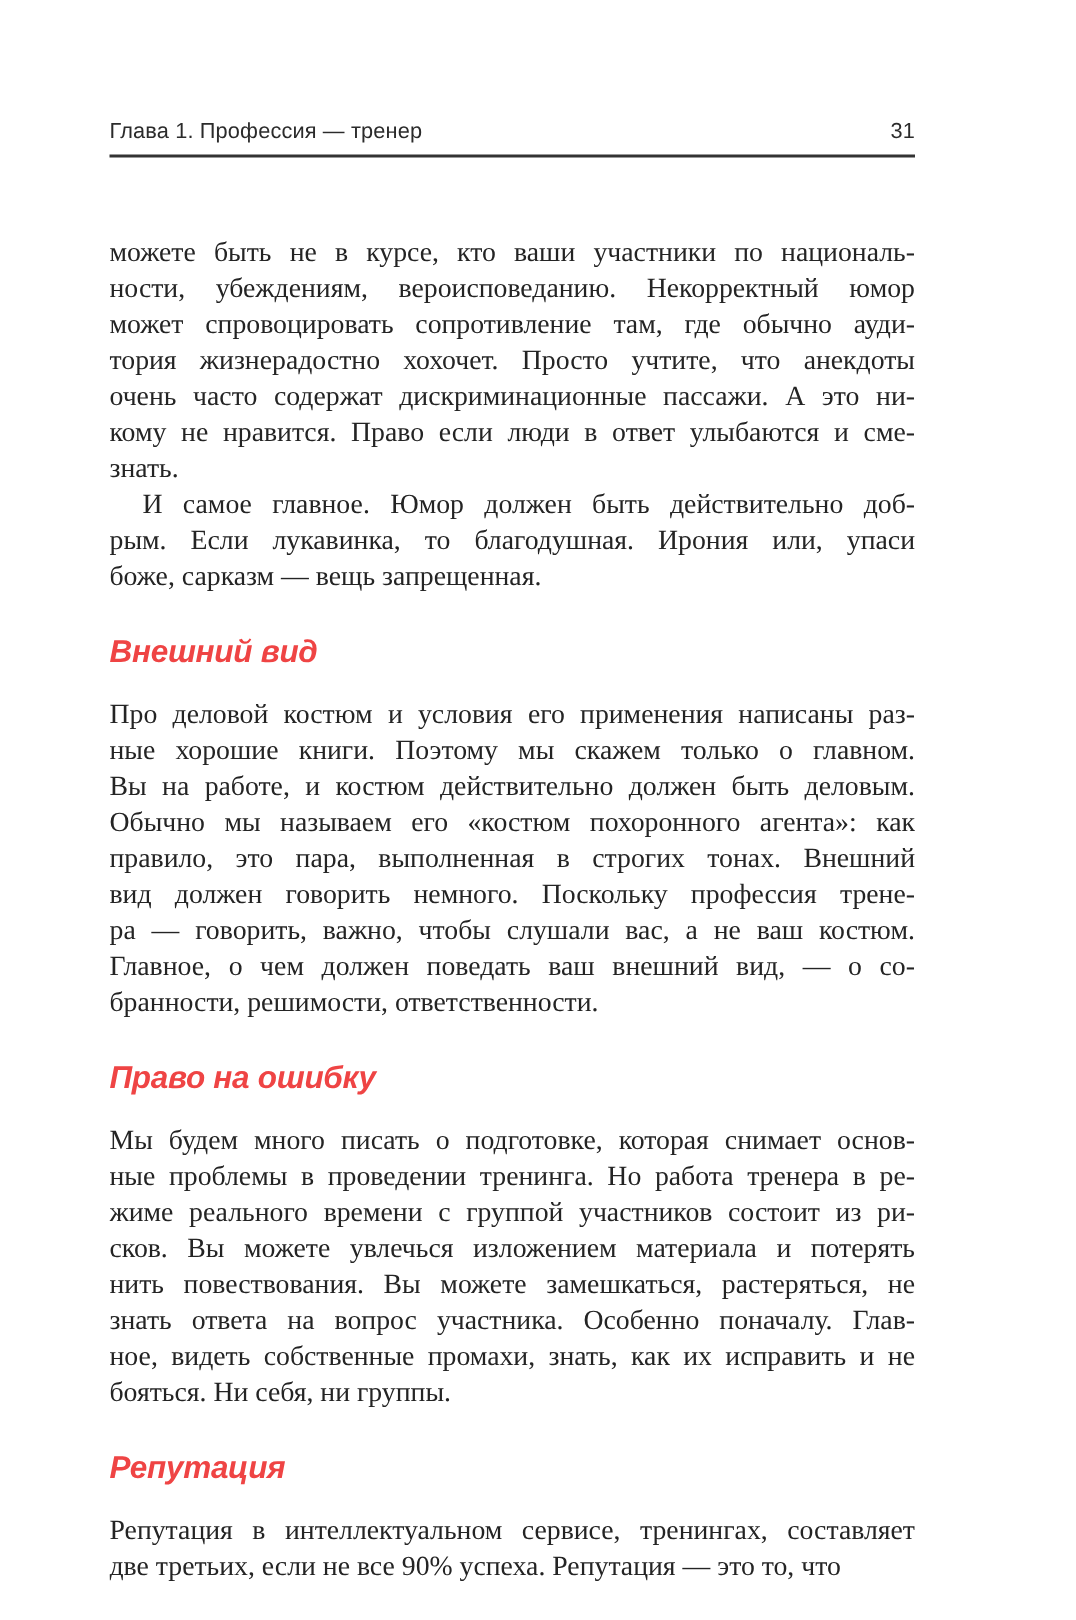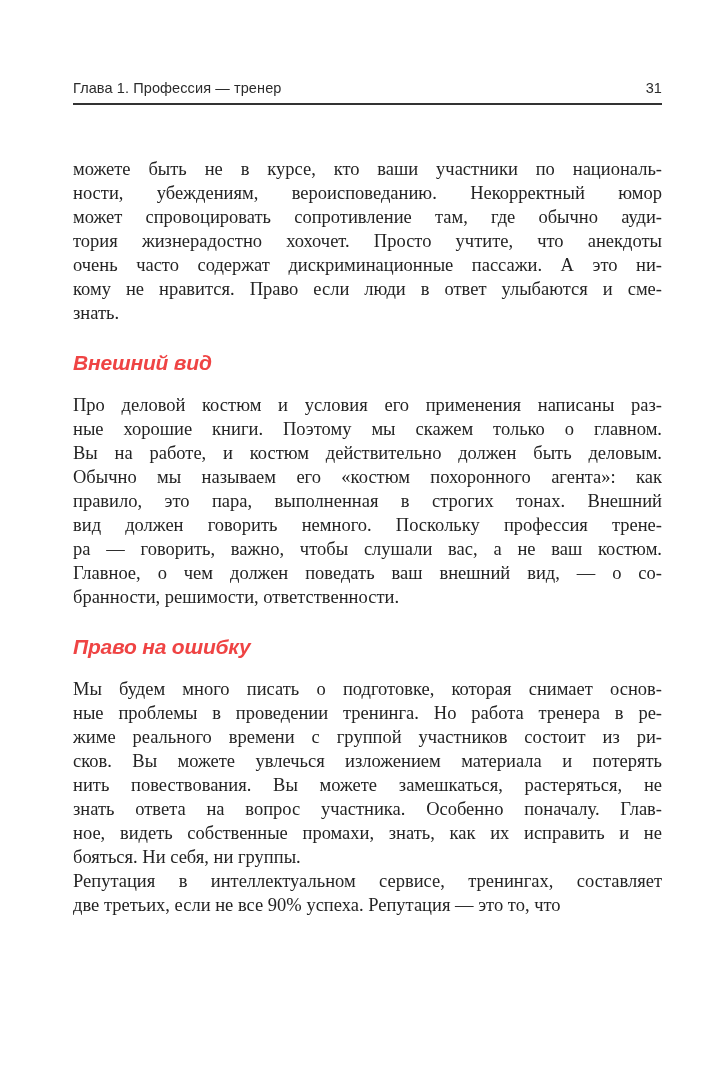--- a/index.html
+++ b/index.html
@@ -4,21 +4,21 @@
 <style>
   * { margin: 0; padding: 0; box-sizing: border-box; }
   html, body {
     width: 717px; height: 1080px;
     background: #ffffff;
     font-family: "Liberation Serif", serif;
     overflow: hidden;
   }
   .page {
     width: 717px; height: 1080px;
-    padding: 80px 55px 0 73px;
+    padding: 80px 107px 0 73px;
     background: #ffffff;
     color: #232323;
   }
   .running-head {
     display: flex;
     justify-content: space-between;
     align-items: baseline;
     font-family: "Liberation Sans", sans-serif;
     font-size: 14.5px;
     letter-spacing: 0.1px;
@@ -68,20 +68,25 @@
   <div class="body-text">
       <div class="para">
         <div class="line">можете быть не в курсе, кто ваши участники по националь-</div>
         <div class="line">ности, убеждениям, вероисповеданию. Некорректный юмор</div>
         <div class="line">может спровоцировать сопротивление там, где обычно ауди-</div>
         <div class="line">тория жизнерадостно хохочет. Просто учтите, что анекдоты</div>
         <div class="line">очень часто содержат дискриминационные пассажи. А это ни-</div>
         <div class="line">кому не нравится. Право если люди в ответ улыбаются и сме-</div>
         <div class="line last">знать.</div>
       </div>
+      <div class="para">
+        <div class="line indent">И самое главное. Юмор должен быть действительно доб-</div>
+        <div class="line">рым. Если лукавинка, то благодушная. Ирония или, упаси</div>
+        <div class="line last">боже, сарказм — вещь запрещенная.</div>
+      </div>
       <h2 class="heading">Внешний вид</h2>
       <div class="para">
         <div class="line">Про деловой костюм и условия его применения написаны раз-</div>
         <div class="line">ные хорошие книги. Поэтому мы скажем только о главном.</div>
         <div class="line">Вы на работе, и костюм действительно должен быть деловым.</div>
         <div class="line">Обычно мы называем его «костюм похоронного агента»: как</div>
         <div class="line">правило, это пара, выполненная в строгих тонах. Внешний</div>
         <div class="line">вид должен говорить немного. Поскольку профессия трене-</div>
         <div class="line">ра — говорить, важно, чтобы слушали вас, а не ваш костюм.</div>
         <div class="line">Главное, о чем должен поведать ваш внешний вид, — о со-</div>
@@ -91,18 +96,19 @@
       <div class="para">
         <div class="line">Мы будем много писать о подготовке, которая снимает основ-</div>
         <div class="line">ные проблемы в проведении тренинга. Но работа тренера в ре-</div>
         <div class="line">жиме реального времени с группой участников состоит из ри-</div>
         <div class="line">сков. Вы можете увлечься изложением материала и потерять</div>
         <div class="line">нить повествования. Вы можете замешкаться, растеряться, не</div>
         <div class="line">знать ответа на вопрос участника. Особенно поначалу. Глав-</div>
         <div class="line">ное, видеть собственные промахи, знать, как их исправить и не</div>
         <div class="line last">бояться. Ни себя, ни группы.</div>
       </div>
+      <h2 class="heading">Репутация</h2>
       <div class="para">
         <div class="line">Репутация в интеллектуальном сервисе, тренингах, составляет</div>
         <div class="line last">две третьих, если не все 90% успеха. Репутация — это то, что</div>
       </div>
     </div>
 </div>
 
 </body></html>

